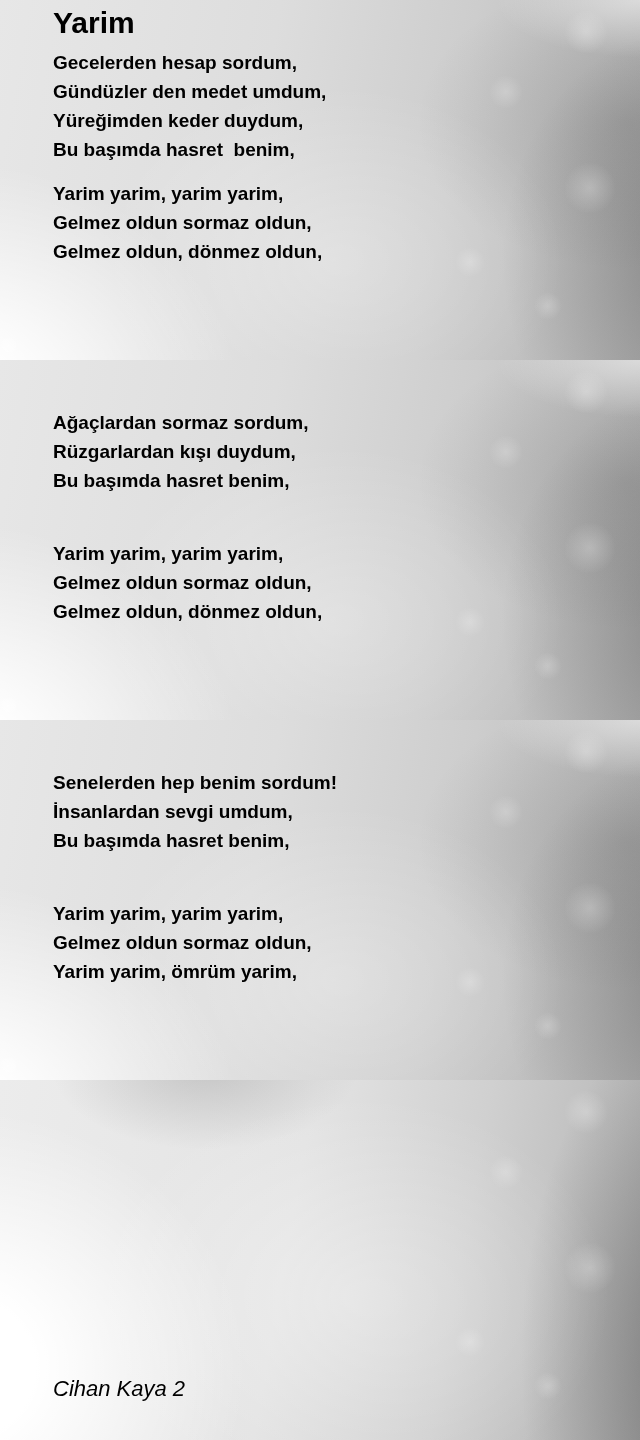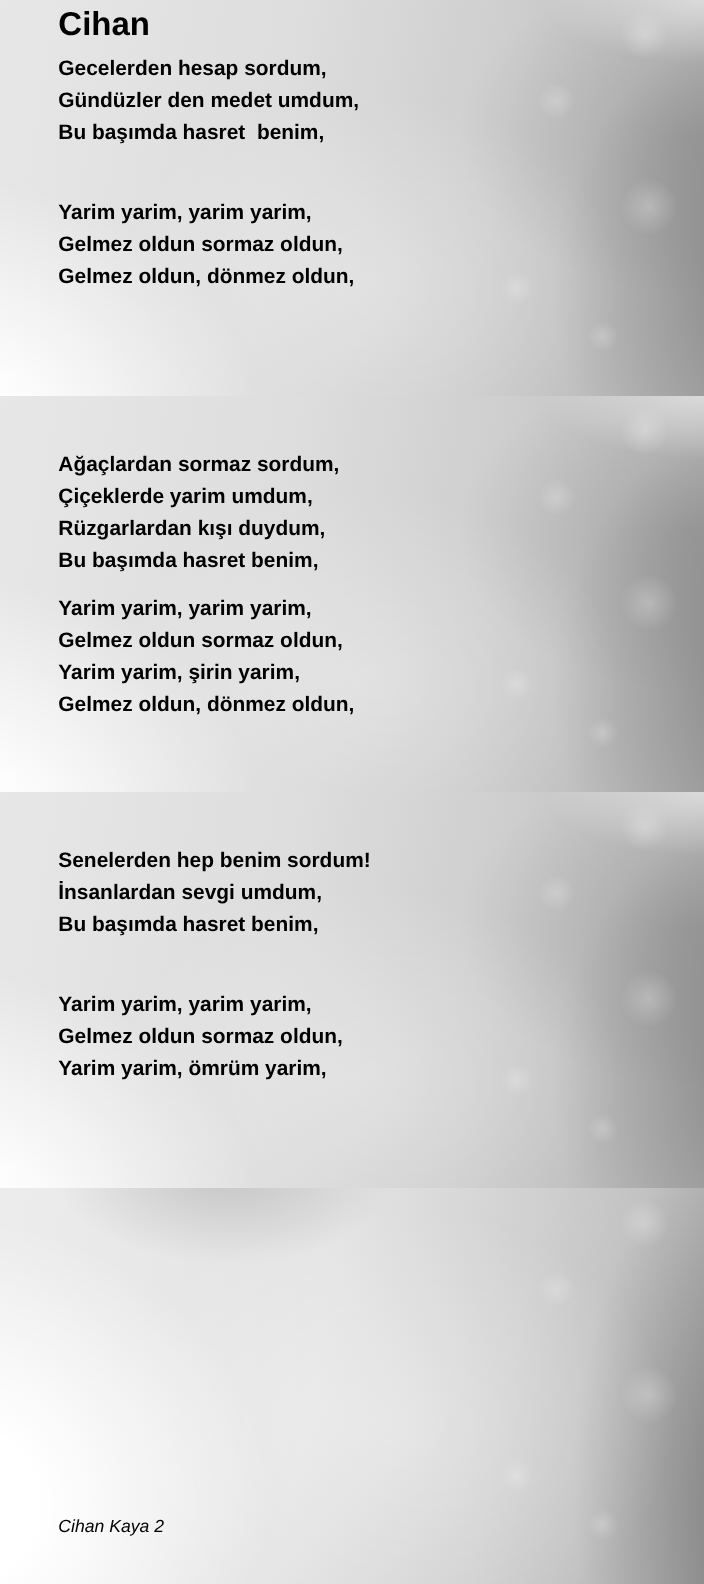--- a/index.html
+++ b/index.html
@@ -76,57 +76,56 @@
     font-weight: bold;
     line-height: 29px;
     white-space: pre-wrap;
     color: #000000;
   }
   .credit {
     position: absolute;
     left: 53px;
     top: 295px;
     margin: 0;
-    font-size: 16px;
+    font-size: 22px;
     font-style: italic;
     font-weight: normal;
     line-height: 28px;
     color: #000000;
   }
 </style>
 </head>
 <body>
 
 <div class="page">
 
   <section class="slide">
-    <h1 class="poem-title">Cihan</h1>
+    <h1 class="poem-title">Yarim</h1>
     <div class="stanza stanza-a">
       <p class="line">Gecelerden hesap sordum,</p>
       <p class="line">Gündüzler den medet umdum,</p>
+      <p class="line">Yüreğimden keder duydum,</p>
       <p class="line">Bu başımda hasret  benim,</p>
     </div>
     <div class="stanza stanza-b">
       <p class="line">Yarim yarim, yarim yarim,</p>
       <p class="line">Gelmez oldun sormaz oldun,</p>
       <p class="line">Gelmez oldun, dönmez oldun,</p>
     </div>
   </section>
 
   <section class="slide">
     <div class="stanza stanza-a">
       <p class="line">Ağaçlardan sormaz sordum,</p>
-      <p class="line">Çiçeklerde yarim umdum,</p>
       <p class="line">Rüzgarlardan kışı duydum,</p>
       <p class="line">Bu başımda hasret benim,</p>
     </div>
     <div class="stanza stanza-b">
       <p class="line">Yarim yarim, yarim yarim,</p>
       <p class="line">Gelmez oldun sormaz oldun,</p>
-      <p class="line">Yarim yarim, şirin yarim,</p>
       <p class="line">Gelmez oldun, dönmez oldun,</p>
     </div>
   </section>
 
   <section class="slide">
     <div class="stanza stanza-a">
       <p class="line">Senelerden hep benim sordum!</p>
       <p class="line">İnsanlardan sevgi umdum,</p>
       <p class="line">Bu başımda hasret benim,</p>
     </div>

